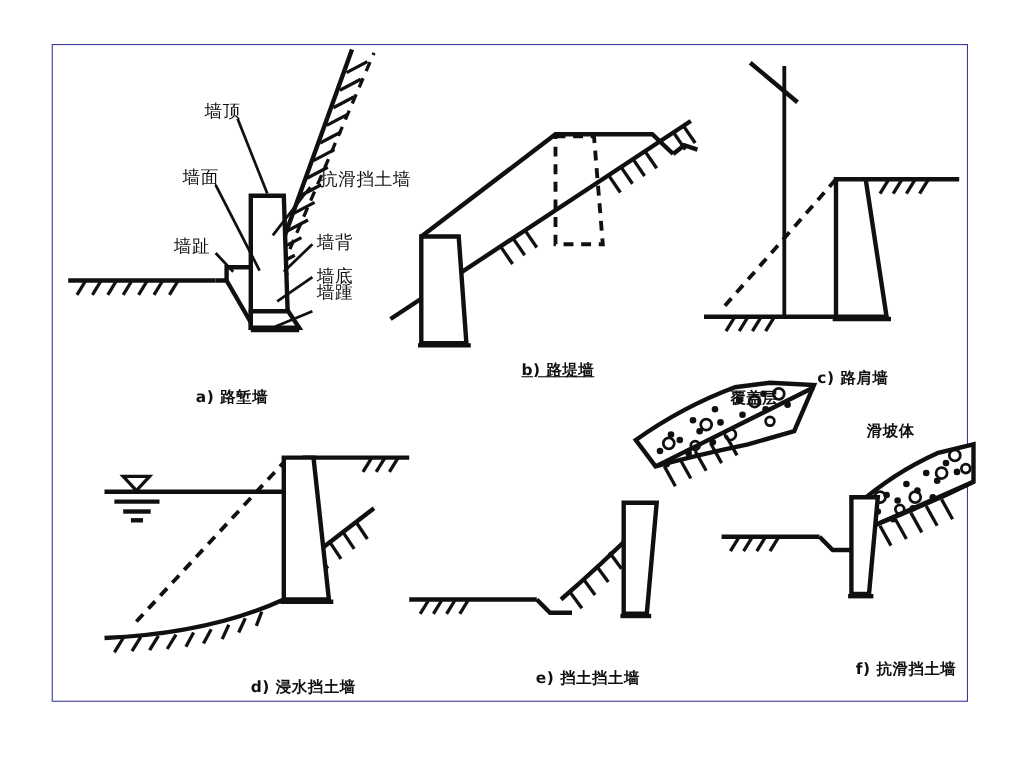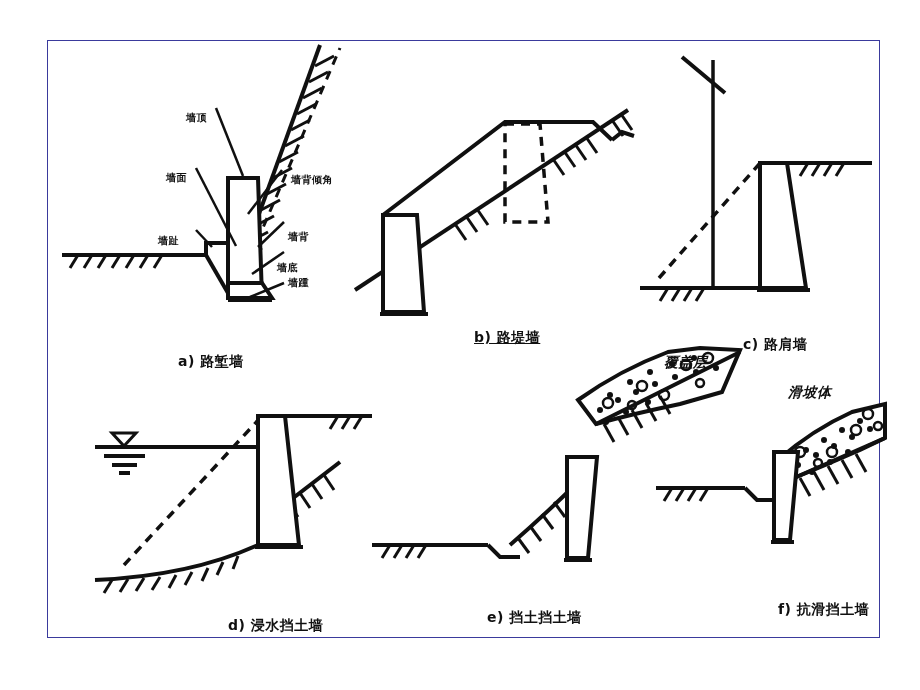--- a/index.html
+++ b/index.html
@@ -16,23 +16,23 @@
   }
   #canvas{position:absolute;left:0;top:0;width:920px;height:690px;}
   .lbl{
     position:absolute;
     font-family:"DejaVu Sans","Liberation Sans",sans-serif;
     color:#101010;
     white-space:nowrap;
     line-height:1;
     letter-spacing:0.5px;
   }
-  .lbl-part{font-size:10px;font-weight:700;margin-top:20px;}
+  .lbl-part{font-size:16px;font-weight:400;}
   .lbl-cap{font-size:14px;font-weight:600;}
-  .lbl-feat{font-size:14px;font-weight:600;font-style:italic;}
+  .lbl-feat{font-size:14px;font-weight:600;}
 </style>
 </head>
 <body>
 
 <div id="page">
 
   <div id="frame"></div>
 
   <svg id="canvas" viewBox="0 0 920 690" xmlns="http://www.w3.org/2000/svg">
     <defs>
@@ -304,23 +304,23 @@
       <polyline points="745,488 757,500 775,500" fill="none" stroke="#101010" stroke-width="4"></polyline>
 
       <polygon points="774,452 798,452 790,540 774,540" fill="#ffffff" stroke="#101010" stroke-width="4"></polygon>
       <line x1="771" y1="542" x2="794" y2="542" stroke="#101010" stroke-width="4"></line>
     </g>
   </svg>
 
   <div class="lbl lbl-part" style="left:186px;top:93px;">墙顶</div>
   <div class="lbl lbl-part" style="left:166px;top:153px;">墙面</div>
   <div class="lbl lbl-part" style="left:158px;top:216px;">墙趾</div>
-  <div class="lbl lbl-part" style="left:291px;top:155px;">墙背倾角</div>
+  <div class="lbl lbl-part" style="left:291px;top:155px;">抗滑挡土墙</div>
   <div class="lbl lbl-part" style="left:288px;top:212px;text-align:right;">墙背</div>
-  <div class="lbl lbl-part" style="left:277px;top:243px;text-align:right;">墙底</div>
+  <div class="lbl lbl-part" style="left:288px;top:243px;text-align:right;">墙底</div>
   <div class="lbl lbl-part" style="left:288px;top:258px;">墙踵</div>
 
   <div class="lbl lbl-feat" style="left:664px;top:355px;">覆盖层</div>
   <div class="lbl lbl-feat" style="left:788px;top:385px;">滑坡体</div>
 
   <div class="lbl lbl-cap" style="left:178px;top:354px;text-align:right;">a) 路堑墙</div>
   <div class="lbl lbl-cap" style="left:474px;top:330px;text-decoration:underline;">b) 路堤墙</div>
   <div class="lbl lbl-cap" style="left:743px;top:337px;">c) 路肩墙</div>
   <div class="lbl lbl-cap" style="left:228px;top:618px;">d) 浸水挡土墙</div>
   <div class="lbl lbl-cap" style="left:487px;top:610px;">e) 挡土挡土墙</div>

